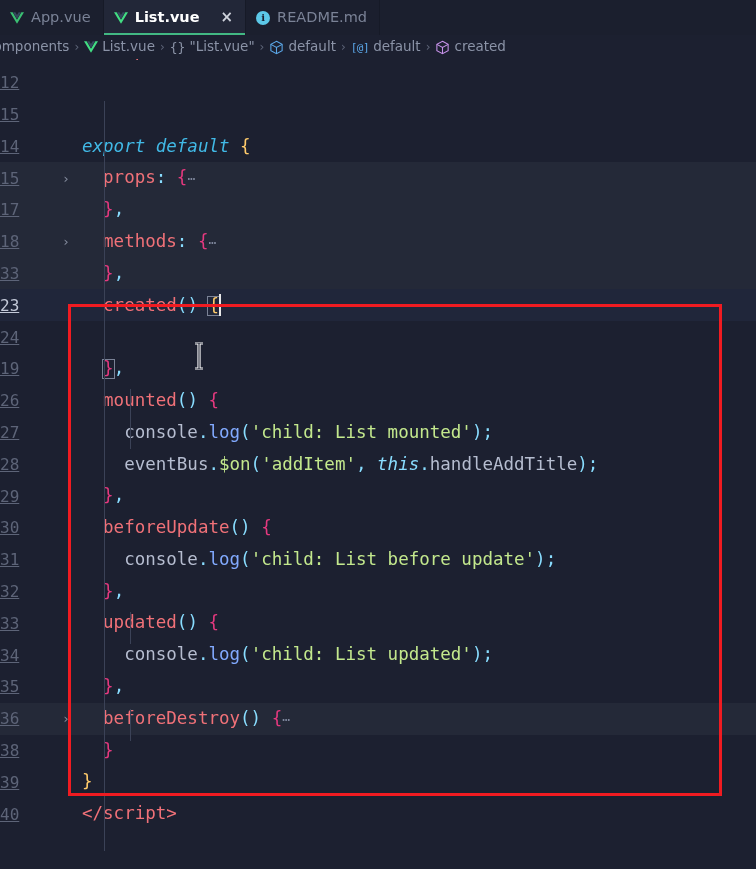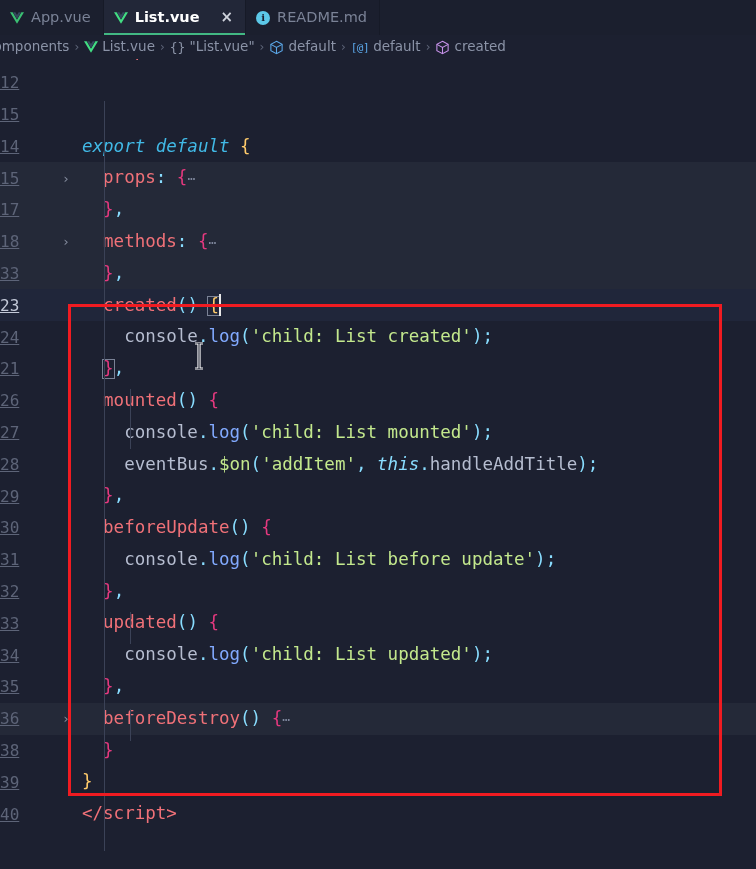--- a/index.html
+++ b/index.html
@@ -295,22 +295,22 @@
     <div id="codelines" style="margin-top: -24px;">
         <div class="codeline"><div class="gutter">11</div><div class="fold"></div><div class="ln-text"><span class="t-tag">&lt;script&gt;</span></div></div>
         <div class="codeline"><div class="gutter">12</div><div class="fold"></div></div>
         <div class="codeline"><div class="gutter">15</div><div class="fold"></div><div class="ln-text"></div></div>
         <div class="codeline"><div class="gutter">14</div><div class="fold"></div><div class="ln-text"><span class="t-kw">export default</span> <span class="t-brace-y">{</span></div></div>
         <div class="codeline folded-bg"><div class="gutter">15</div><div class="fold">›</div><div class="ln-text">  <span class="t-prop">props</span><span class="t-punct">:</span> <span class="t-pink">{</span><span class="t-ellip">⋯</span></div></div>
         <div class="codeline folded-bg"><div class="gutter">17</div><div class="fold"></div><div class="ln-text">  <span class="t-pink">}</span><span class="t-comma">,</span></div></div>
         <div class="codeline folded-bg"><div class="gutter">18</div><div class="fold">›</div><div class="ln-text">  <span class="t-prop">methods</span><span class="t-punct">:</span> <span class="t-pink">{</span><span class="t-ellip">⋯</span></div></div>
         <div class="codeline folded-bg"><div class="gutter">33</div><div class="fold"></div><div class="ln-text">  <span class="t-pink">}</span><span class="t-comma">,</span></div></div>
         <div class="codeline active-line"><div class="gutter active">23</div><div class="fold"></div><div class="ln-text">  <span class="t-prop">created</span><span class="t-punct">()</span> <span class="bracket-box t-brace-y">{</span><span class="caret"></span></div></div>
-        <div class="codeline"><div class="gutter">24</div><div class="fold"></div><div class="ln-text">    <span class="t-plain">console</span><span class="t-punct">.</span><span class="t-fn">log</span><span class="t-punct">(</span><span class="t-str">'child: List created'</span><span class="t-punct">);</span></div></div>
-        <div class="codeline"><div class="gutter">21</div><div class="fold"></div><div class="ln-text">  <span class="bracket-box t-pink">}</span><span class="t-comma">,</span></div></div>
+        <div class="codeline"><div class="gutter">24</div><div class="fold"></div></div>
+        <div class="codeline"><div class="gutter">19</div><div class="fold"></div><div class="ln-text">  <span class="bracket-box t-pink">}</span><span class="t-comma">,</span></div></div>
         <div class="codeline"><div class="gutter">26</div><div class="fold"></div><div class="ln-text">  <span class="t-prop">mounted</span><span class="t-punct">()</span> <span class="t-pink">{</span></div></div>
         <div class="codeline"><div class="gutter">27</div><div class="fold"></div><div class="ln-text">    <span class="t-plain">console</span><span class="t-punct">.</span><span class="t-fn">log</span><span class="t-punct">(</span><span class="t-str">'child: List mounted'</span><span class="t-punct">);</span></div></div>
         <div class="codeline"><div class="gutter">28</div><div class="fold"></div><div class="ln-text">    <span class="t-plain">eventBus</span><span class="t-punct">.</span><span class="t-dollar">$on</span><span class="t-punct">(</span><span class="t-str">'addItem'</span><span class="t-punct">,</span> <span class="t-this">this</span><span class="t-punct">.</span><span class="t-plain">handleAddTitle</span><span class="t-punct">);</span></div></div>
         <div class="codeline"><div class="gutter">29</div><div class="fold"></div><div class="ln-text">  <span class="t-pink">}</span><span class="t-comma">,</span></div></div>
         <div class="codeline"><div class="gutter">30</div><div class="fold"></div><div class="ln-text">  <span class="t-prop">beforeUpdate</span><span class="t-punct">()</span> <span class="t-pink">{</span></div></div>
         <div class="codeline"><div class="gutter">31</div><div class="fold"></div><div class="ln-text">    <span class="t-plain">console</span><span class="t-punct">.</span><span class="t-fn">log</span><span class="t-punct">(</span><span class="t-str">'child: List before update'</span><span class="t-punct">);</span></div></div>
         <div class="codeline"><div class="gutter">32</div><div class="fold"></div><div class="ln-text">  <span class="t-pink">}</span><span class="t-comma">,</span></div></div>
         <div class="codeline"><div class="gutter">33</div><div class="fold"></div><div class="ln-text">  <span class="t-prop">updated</span><span class="t-punct">()</span> <span class="t-pink">{</span></div></div>
         <div class="codeline"><div class="gutter">34</div><div class="fold"></div><div class="ln-text">    <span class="t-plain">console</span><span class="t-punct">.</span><span class="t-fn">log</span><span class="t-punct">(</span><span class="t-str">'child: List updated'</span><span class="t-punct">);</span></div></div>
         <div class="codeline"><div class="gutter">35</div><div class="fold"></div><div class="ln-text">  <span class="t-pink">}</span><span class="t-comma">,</span></div></div>

